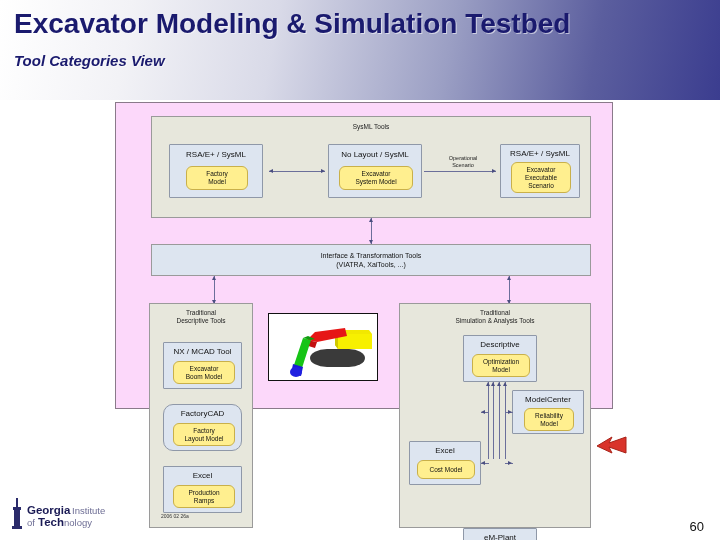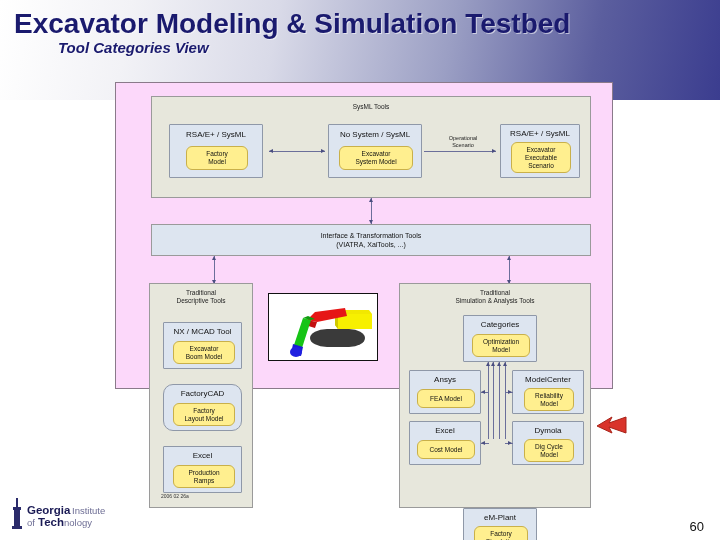--- a/index.html
+++ b/index.html
@@ -15,30 +15,29 @@
     position:absolute;left:0;top:0;width:720px;height:100px;
     background:linear-gradient(100deg,#ffffff 0%,#f2f2f6 18%,#d9dae8 38%,#9b9fc4 62%,#5b5e9e 82%,#3b3d8f 100%);
   }
   #title{
     position:absolute;left:14px;top:8px;
     font-size:28px;font-weight:bold;color:#1a1a6e;
     letter-spacing:0px;white-space:nowrap;
     text-shadow:1px 1px 0 rgba(255,255,255,.55);
   }
   #subtitle{
-    position:absolute;left:14px;top:39px;
+    position:absolute;left:14px;top:52px;
     font-size:15px;font-weight:bold;font-style:italic;color:#1a1a6e;
     white-space:nowrap;
     text-shadow:1px 1px 0 rgba(255,255,255,.5);
-    margin-left:44px;
   }
 
   
   #canvas{
-    position:absolute;left:115px;top:82px;width:498px;height:307px;
+    position:absolute;left:115px;top:102px;width:498px;height:307px;
     background:#fcd8fa;border:1px solid #8a7a8a;box-sizing:border-box;
   }
 
   .grp{
     position:absolute;background:#e7e7dc;border:1px solid #9a9a9a;
     box-sizing:border-box;
   }
   .grp-title{
     position:absolute;left:0;right:0;text-align:center;
     font-size:6.5px;color:#222;line-height:8px;
@@ -116,21 +115,21 @@
     <div class="tool" style="left:17px;top:27px;width:94px;height:54px;">
       <div class="tool-name" style="top:5px;">RSA/E+ / SysML</div>
       <div class="model" style="left:16px;top:21px;width:62px;height:24px;">Factory<br>Model</div>
     </div>
 
     <div class="hline" style="left:117px;top:54px;width:56px;"></div>
     <div class="arrL" style="left:117px;top:51.5px;"></div>
     <div class="arrR" style="left:169px;top:51.5px;"></div>
 
     <div class="tool" style="left:176px;top:27px;width:94px;height:54px;">
-      <div class="tool-name" style="top:5px;">No System / SysML</div>
+      <div class="tool-name" style="top:5px;">No Layout / SysML</div>
       <div class="model" style="left:10px;top:21px;width:74px;height:24px;">Excavator<br>System Model</div>
     </div>
 
     <div class="hline" style="left:272px;top:54px;width:72px;"></div>
     <div class="arrR" style="left:340px;top:51.5px;"></div>
     <div class="conn-label" style="left:284px;top:38px;width:54px;">Operational<br>Scenario</div>
 
     <div class="tool" style="left:348px;top:27px;width:80px;height:54px;">
       <div class="tool-name" style="top:4px;">RSA/E+ / SysML</div>
       <div class="model" style="left:10px;top:17px;width:60px;height:31px;">Excavator<br>Executable<br>Scenario</div>
@@ -174,58 +173,50 @@
     </div>
 
     <div class="datestamp" style="left:11px;bottom:8px;">2006 02 26a</div>
   </div>
 
   <div class="grp" style="left:283px;top:200px;width:192px;height:225px;">
     <div class="grp-title" style="top:5px;">Traditional</div>
     <div class="grp-title" style="top:13px;">Simulation &amp; Analysis Tools</div>
 
     <div class="tool" style="left:63px;top:31px;width:74px;height:47px;">
-      <div class="tool-name" style="top:4px;">Categories</div>
+      <div class="tool-name" style="top:4px;">Descriptive</div>
       <div class="model" style="left:8px;top:18px;width:58px;height:23px;">Optimization<br>Model</div>
     </div>
 
     <div class="vline" style="left:88px;top:78px;height:77px;"></div>
     <div class="vline" style="left:93px;top:78px;height:77px;"></div>
     <div class="vline" style="left:99px;top:78px;height:77px;"></div>
     <div class="vline" style="left:105px;top:78px;height:77px;"></div>
     <div class="arrU" style="left:85.5px;top:78px;"></div>
     <div class="arrU" style="left:90.5px;top:78px;"></div>
     <div class="arrU" style="left:96.5px;top:78px;"></div>
     <div class="arrU" style="left:102.5px;top:78px;"></div>
 
-    <div class="tool" style="left:9px;top:86px;width:72px;height:44px;">
-      <div class="tool-name" style="top:4px;">Ansys</div>
-      <div class="model" style="left:7px;top:18px;width:58px;height:19px;">FEA Model</div>
-    </div>
     <div class="hline" style="left:81px;top:108px;width:8px;"></div>
     <div class="arrL" style="left:81px;top:105.5px;"></div>
 
     <div class="tool" style="left:112px;top:86px;width:72px;height:44px;">
       <div class="tool-name" style="top:4px;">ModelCenter</div>
       <div class="model" style="left:11px;top:17px;width:50px;height:23px;">Reliability<br>Model</div>
     </div>
     <div class="hline" style="left:105px;top:108px;width:8px;"></div>
     <div class="arrR" style="left:108px;top:105.5px;"></div>
 
     <div class="tool" style="left:9px;top:137px;width:72px;height:44px;">
       <div class="tool-name" style="top:4px;">Excel</div>
       <div class="model" style="left:7px;top:18px;width:58px;height:19px;">Cost Model</div>
     </div>
     <div class="hline" style="left:81px;top:159px;width:8px;"></div>
     <div class="arrL" style="left:81px;top:156.5px;"></div>
 
-    <div class="tool" style="left:112px;top:137px;width:72px;height:44px;">
-      <div class="tool-name" style="top:4px;">Dymola</div>
-      <div class="model" style="left:11px;top:17px;width:50px;height:23px;">Dig Cycle<br>Model</div>
-    </div>
     <div class="hline" style="left:105px;top:159px;width:8px;"></div>
     <div class="arrR" style="left:108px;top:156.5px;"></div>
 
     <div class="tool" style="left:63px;top:188px;width:74px;height:44px;margin-top:36px;">
       <div class="tool-name" style="top:4px;">eM-Plant</div>
       <div class="model" style="left:10px;top:17px;width:54px;height:23px;">Factory<br>Simulation</div>
     </div>
   </div>
 
   <div id="exc">

